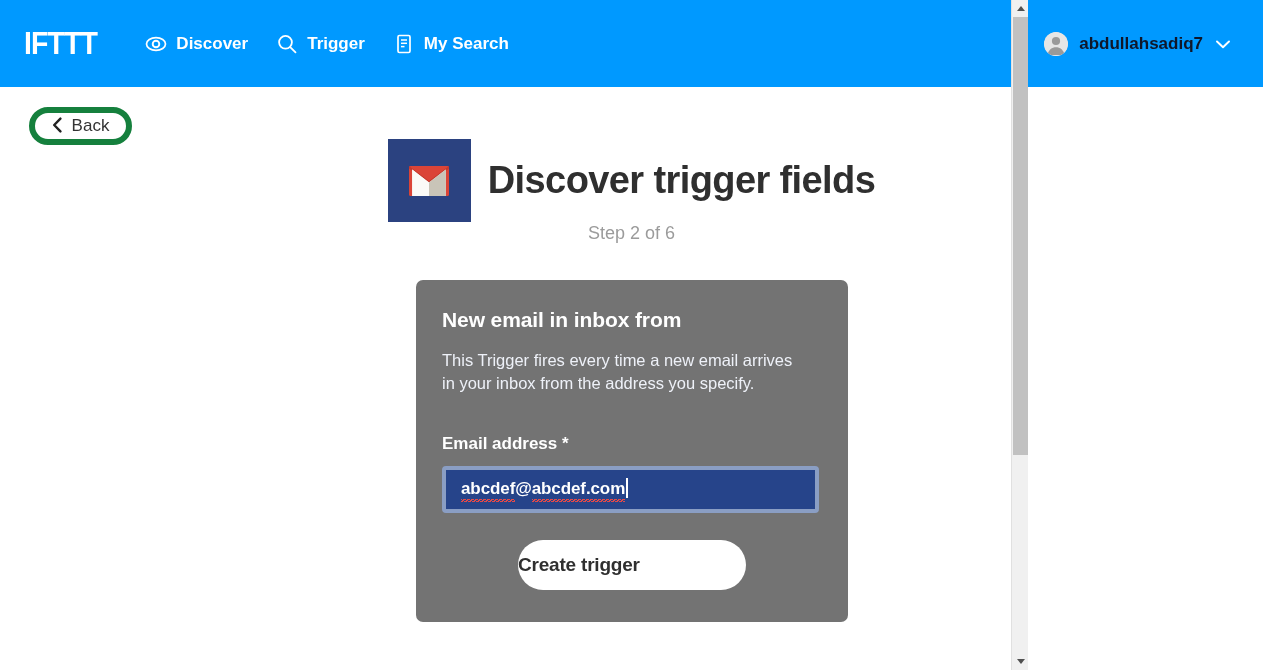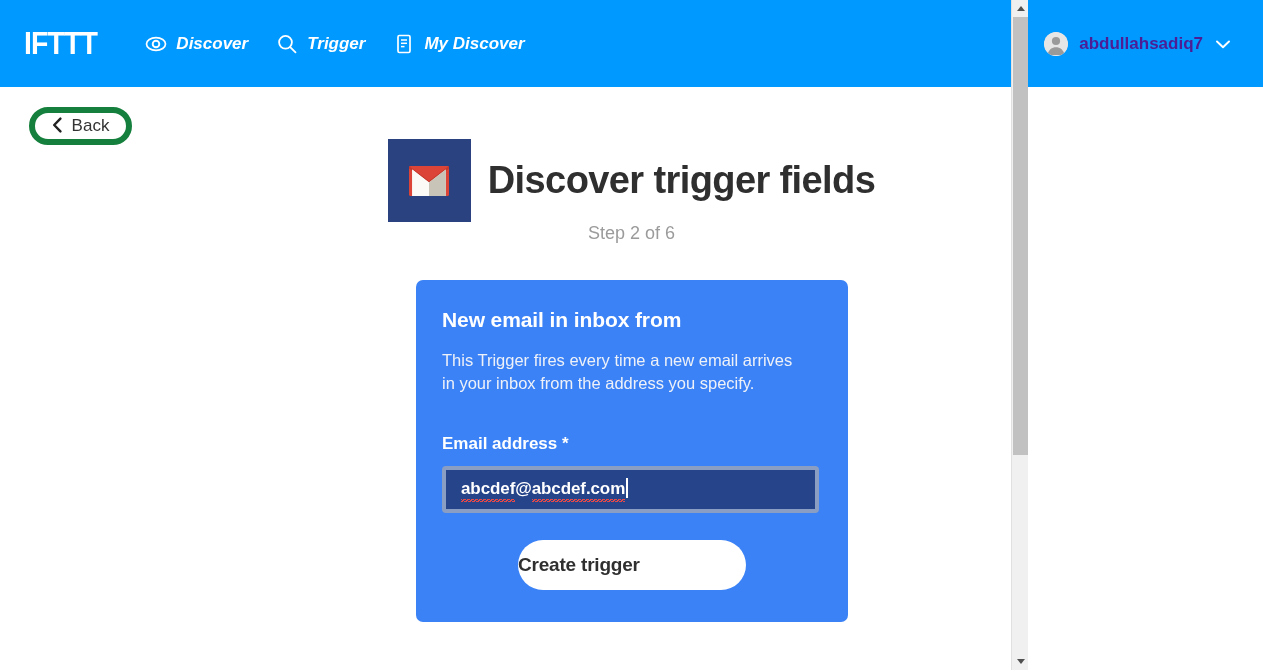--- a/index.html
+++ b/index.html
@@ -41,21 +41,20 @@
     transform: scaleX(0.92);
     transform-origin: left center;
     user-select: none;
   }
 
   .nav {
     display: flex;
     align-items: center;
     margin-left: 42px;
     gap: 28px;
-    font-style: italic;
   }
 
   .nav-item {
     display: flex;
     align-items: center;
     gap: 9px;
     color: #ffffff;
     font-size: 17px;
     font-weight: bold;
     cursor: pointer;
@@ -71,21 +70,21 @@
   }
 
   .account {
     position: absolute;
     right: 33px;
     top: 50%;
     transform: translateY(-50%);
     display: flex;
     align-items: center;
     gap: 11px;
-    color: #4c1d95;
+    color: #0f172a;
     font-size: 17px;
     font-weight: bold;
     cursor: pointer;
   }
 
   .avatar {
     width: 24px;
     height: 24px;
     border-radius: 50%;
     background: #e3e3e3;
@@ -171,21 +170,21 @@
     color: #9b9b9b;
   }
 
   
   .card {
     position: absolute;
     left: 416px;
     top: 280px;
     width: 432px;
     height: 342px;
-    background: #3b82f6;
+    background: #737373;
     border-radius: 7px;
     padding: 28px 26px 0 26px;
   }
 
   .card-title {
     color: #ffffff;
     font-size: 21px;
     font-weight: bold;
     letter-spacing: -0.1px;
   }
@@ -347,21 +346,21 @@
 
       <div class="nav-item">
         <span class="nav-icon">
           <svg width="22" height="22" viewBox="0 0 22 22">
             <rect x="5" y="2.5" width="12" height="17" rx="1.4" fill="none" stroke="#fff" stroke-width="1.7"></rect>
             <line x1="8" y1="7" x2="14" y2="7" stroke="#fff" stroke-width="1.5"></line>
             <line x1="8" y1="10.3" x2="14" y2="10.3" stroke="#fff" stroke-width="1.5"></line>
             <line x1="8" y1="13.6" x2="11.5" y2="13.6" stroke="#fff" stroke-width="1.5"></line>
           </svg>
         </span>
-        <span>My Discover</span>
+        <span>My Search</span>
       </div>
 
     </nav>
 
     <div class="account">
       <span class="avatar">
         <svg width="24" height="24" viewBox="0 0 24 24">
           <circle cx="12" cy="12" r="12" fill="#e6e6e6"></circle>
           <circle cx="12" cy="9" r="4.1" fill="#9a9a9a"></circle>
           <path d="M3.4 23 C4.6 17.6 8 15.3 12 15.3 C16 15.3 19.4 17.6 20.6 23 Z" fill="#9a9a9a"></path>

